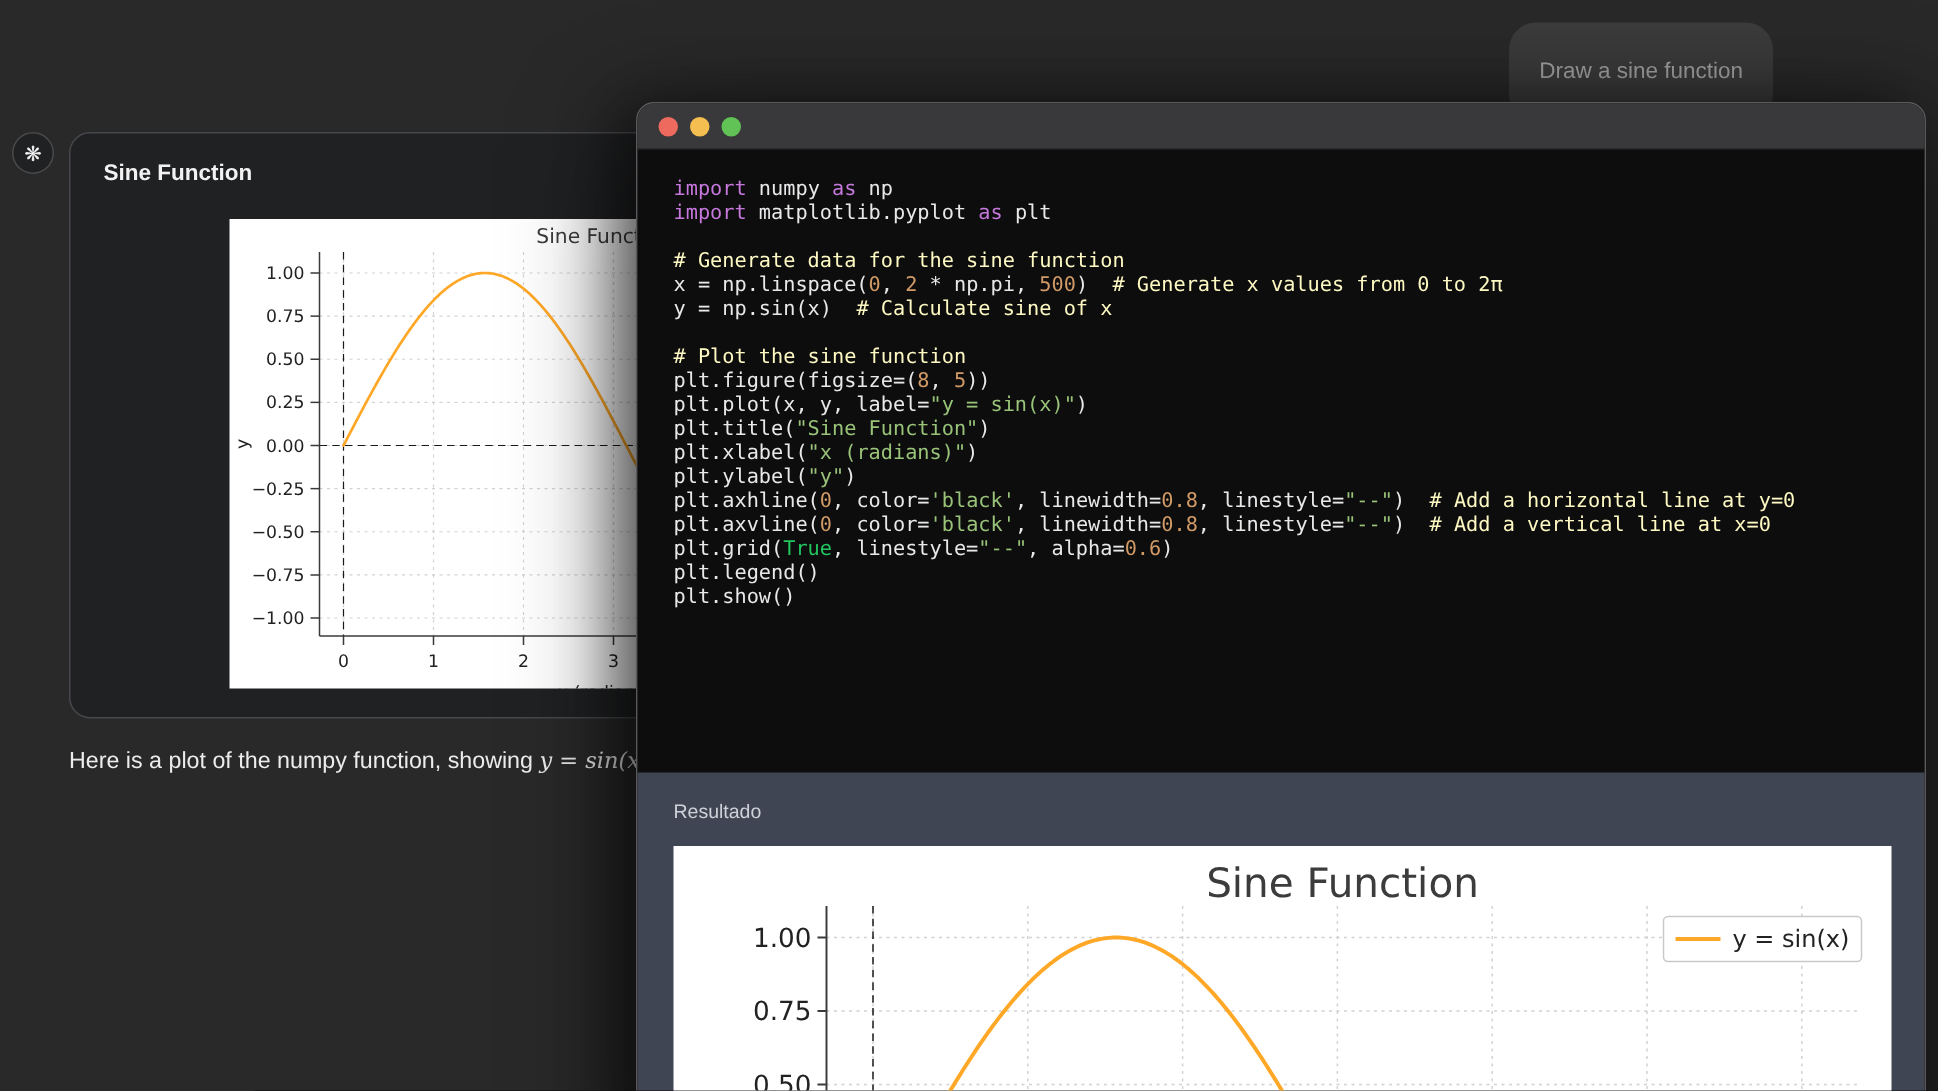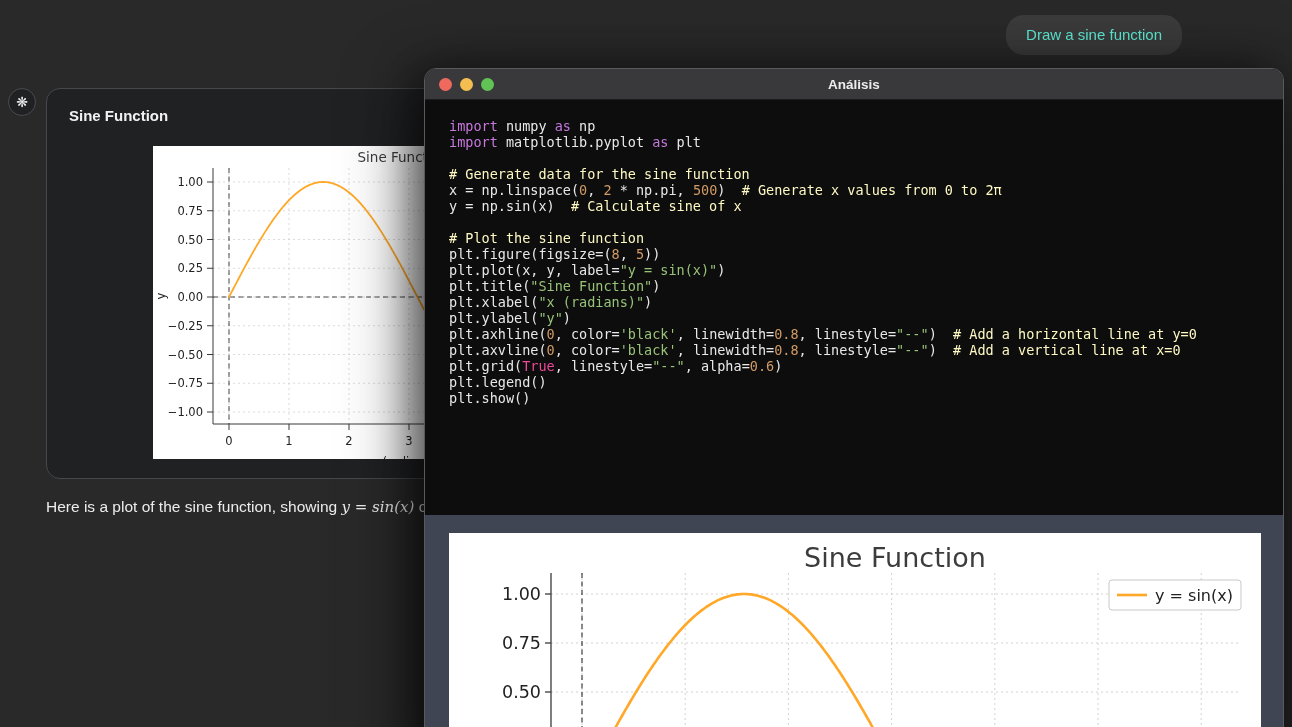--- a/index.html
+++ b/index.html
@@ -3,21 +3,21 @@
 <meta charset="utf-8">
 <style>
   html,body{margin:0;padding:0;}
   body{
     width:1292px;height:727px;position:relative;overflow:hidden;
     background:#292929;font-family:"Liberation Sans", sans-serif;
   }
   
   .user-pill{
     position:absolute;top:15px;right:110px;height:36px;line-height:36px;
-    background:#3b3b3b;color:#5eead4;font-size:15px;padding:2px 20px;
+    background:#3b3b3b;color:#a3a3a3;font-size:15px;padding:15px 20px;
     border-radius:18px;z-index:2;
   }
   
   .avatar{
     position:absolute;left:8px;top:88px;width:26px;height:26px;border-radius:50%;
     background:#202123;border:1px solid #4a4a4c;color:#eee;z-index:2;
     display:flex;align-items:center;justify-content:center;font-size:14px;
   }
   
   .card{
@@ -54,21 +54,21 @@
   .win-title{
     position:absolute;left:0;right:0;text-align:center;color:#ececec;
     font-size:13.5px;font-weight:bold;
   }
   .code-area{
     height:415px;background:#0d0d0d;padding:18px 0 0 24px;box-sizing:border-box;
     font-family:"DejaVu Sans Mono", monospace;font-size:13.5px;line-height:16px;
     white-space:pre;overflow:hidden;
   }
   .tk-k{color:#c678dd}.tk-p{color:#e8e8ea}.tk-c{color:#fef9c3}
-  .tk-s{color:#98c379}.tk-n{color:#d19a66}.tk-b{color:#ec4899}
+  .tk-s{color:#98c379}.tk-n{color:#d19a66}.tk-b{color:#22c55e}
   .result-section{
     background:#3f4553;height:370px;padding:18px 24px 0 24px;
   }
   .result-label{color:#cfd2d8;font-size:13px;margin-bottom:16px;}
   .result-plot{width:812px;height:400px;background:#ffffff;}
   svg text{font-family:"DejaVu Sans", sans-serif;}
 </style>
 </head>
 <body>
 
@@ -144,36 +144,36 @@
       <text x="250" y="16" text-anchor="middle" font-size="13.5" fill="#3c3c3c">Sine Function</text>
       <text x="250" y="319.5" text-anchor="middle" font-size="11.5" fill="#222">x (radians)</text>
       <text x="12" y="150" text-anchor="middle" font-size="11.5" fill="#222" transform="rotate(-90 12 150)">y</text>
       <rect x="330" y="32" width="100" height="22" rx="3" fill="#ffffff" stroke="#c9c9c9" stroke-width="1"></rect>
       <line x1="338" y1="43" x2="368" y2="43" stroke="#ffa827" stroke-width="1.8"></line>
       <text x="376" y="47.025" font-size="11.5" fill="#222">y = sin(x)</text>
     </svg>
 </div>
 
 <div class="assistant-msg">
-  <span>Here is a plot of the sine function, showing </span><span class="math">y = sin(x)</span><span> c</span>
+  <span>Here is a plot of the numpy function, showing </span><span class="math">y = sin(x)</span><span> c</span>
 </div>
 
 <div class="window">
   <div class="titlebar">
     <div class="lights">
       <div class="light" id="light-close" style="background: rgb(238, 106, 95);"></div>
       <div class="light" id="light-min" style="background: rgb(244, 191, 80);"></div>
       <div class="light" id="light-zoom" style="background: rgb(97, 195, 85);"></div>
     </div>
-    <div class="win-title">Análisis</div>
   </div>
 
   <div class="code-area" id="code-area"><div><span class="tk-k">import</span><span class="tk-p"> numpy </span><span class="tk-k">as</span><span class="tk-p"> np</span></div><div><span class="tk-k">import</span><span class="tk-p"> matplotlib.pyplot </span><span class="tk-k">as</span><span class="tk-p"> plt</span></div><div>&nbsp;</div><div><span class="tk-c"># Generate data for the sine function</span></div><div><span class="tk-p">x = np.linspace(</span><span class="tk-n">0</span><span class="tk-p">, </span><span class="tk-n">2</span><span class="tk-p"> * np.pi, </span><span class="tk-n">500</span><span class="tk-p">)  </span><span class="tk-c"># Generate x values from 0 to 2π</span></div><div><span class="tk-p">y = np.sin(x)  </span><span class="tk-c"># Calculate sine of x</span></div><div>&nbsp;</div><div><span class="tk-c"># Plot the sine function</span></div><div><span class="tk-p">plt.figure(figsize=(</span><span class="tk-n">8</span><span class="tk-p">, </span><span class="tk-n">5</span><span class="tk-p">))</span></div><div><span class="tk-p">plt.plot(x, y, label=</span><span class="tk-s">"y = sin(x)"</span><span class="tk-p">)</span></div><div><span class="tk-p">plt.title(</span><span class="tk-s">"Sine Function"</span><span class="tk-p">)</span></div><div><span class="tk-p">plt.xlabel(</span><span class="tk-s">"x (radians)"</span><span class="tk-p">)</span></div><div><span class="tk-p">plt.ylabel(</span><span class="tk-s">"y"</span><span class="tk-p">)</span></div><div><span class="tk-p">plt.axhline(</span><span class="tk-n">0</span><span class="tk-p">, color=</span><span class="tk-s">'black'</span><span class="tk-p">, linewidth=</span><span class="tk-n">0.8</span><span class="tk-p">, linestyle=</span><span class="tk-s">"--"</span><span class="tk-p">)  </span><span class="tk-c"># Add a horizontal line at y=0</span></div><div><span class="tk-p">plt.axvline(</span><span class="tk-n">0</span><span class="tk-p">, color=</span><span class="tk-s">'black'</span><span class="tk-p">, linewidth=</span><span class="tk-n">0.8</span><span class="tk-p">, linestyle=</span><span class="tk-s">"--"</span><span class="tk-p">)  </span><span class="tk-c"># Add a vertical line at x=0</span></div><div><span class="tk-p">plt.grid(</span><span class="tk-b">True</span><span class="tk-p">, linestyle=</span><span class="tk-s">"--"</span><span class="tk-p">, alpha=</span><span class="tk-n">0.6</span><span class="tk-p">)</span></div><div><span class="tk-p">plt.legend()</span></div><div><span class="tk-p">plt.show()</span></div></div>
 
   <div class="result-section">
+    <div class="result-label">Resultado</div>
     <svg class="result-plot" id="result-plot" width="812" height="400">
         <defs>
           <clipPath id="result-plot-clip">
             <rect x="102" y="40" width="688" height="432"></rect>
           </clipPath>
         </defs>
         <g clip-path="url(#result-plot-clip)">
           <line x1="133" y1="40" x2="133" y2="472" stroke="#c4c4c4" stroke-width="1" stroke-dasharray="2 3" opacity="0.75"></line>
           <line x1="236.2" y1="40" x2="236.2" y2="472" stroke="#c4c4c4" stroke-width="1" stroke-dasharray="2 3" opacity="0.75"></line>
           <line x1="339.4" y1="40" x2="339.4" y2="472" stroke="#c4c4c4" stroke-width="1" stroke-dasharray="2 3" opacity="0.75"></line>

